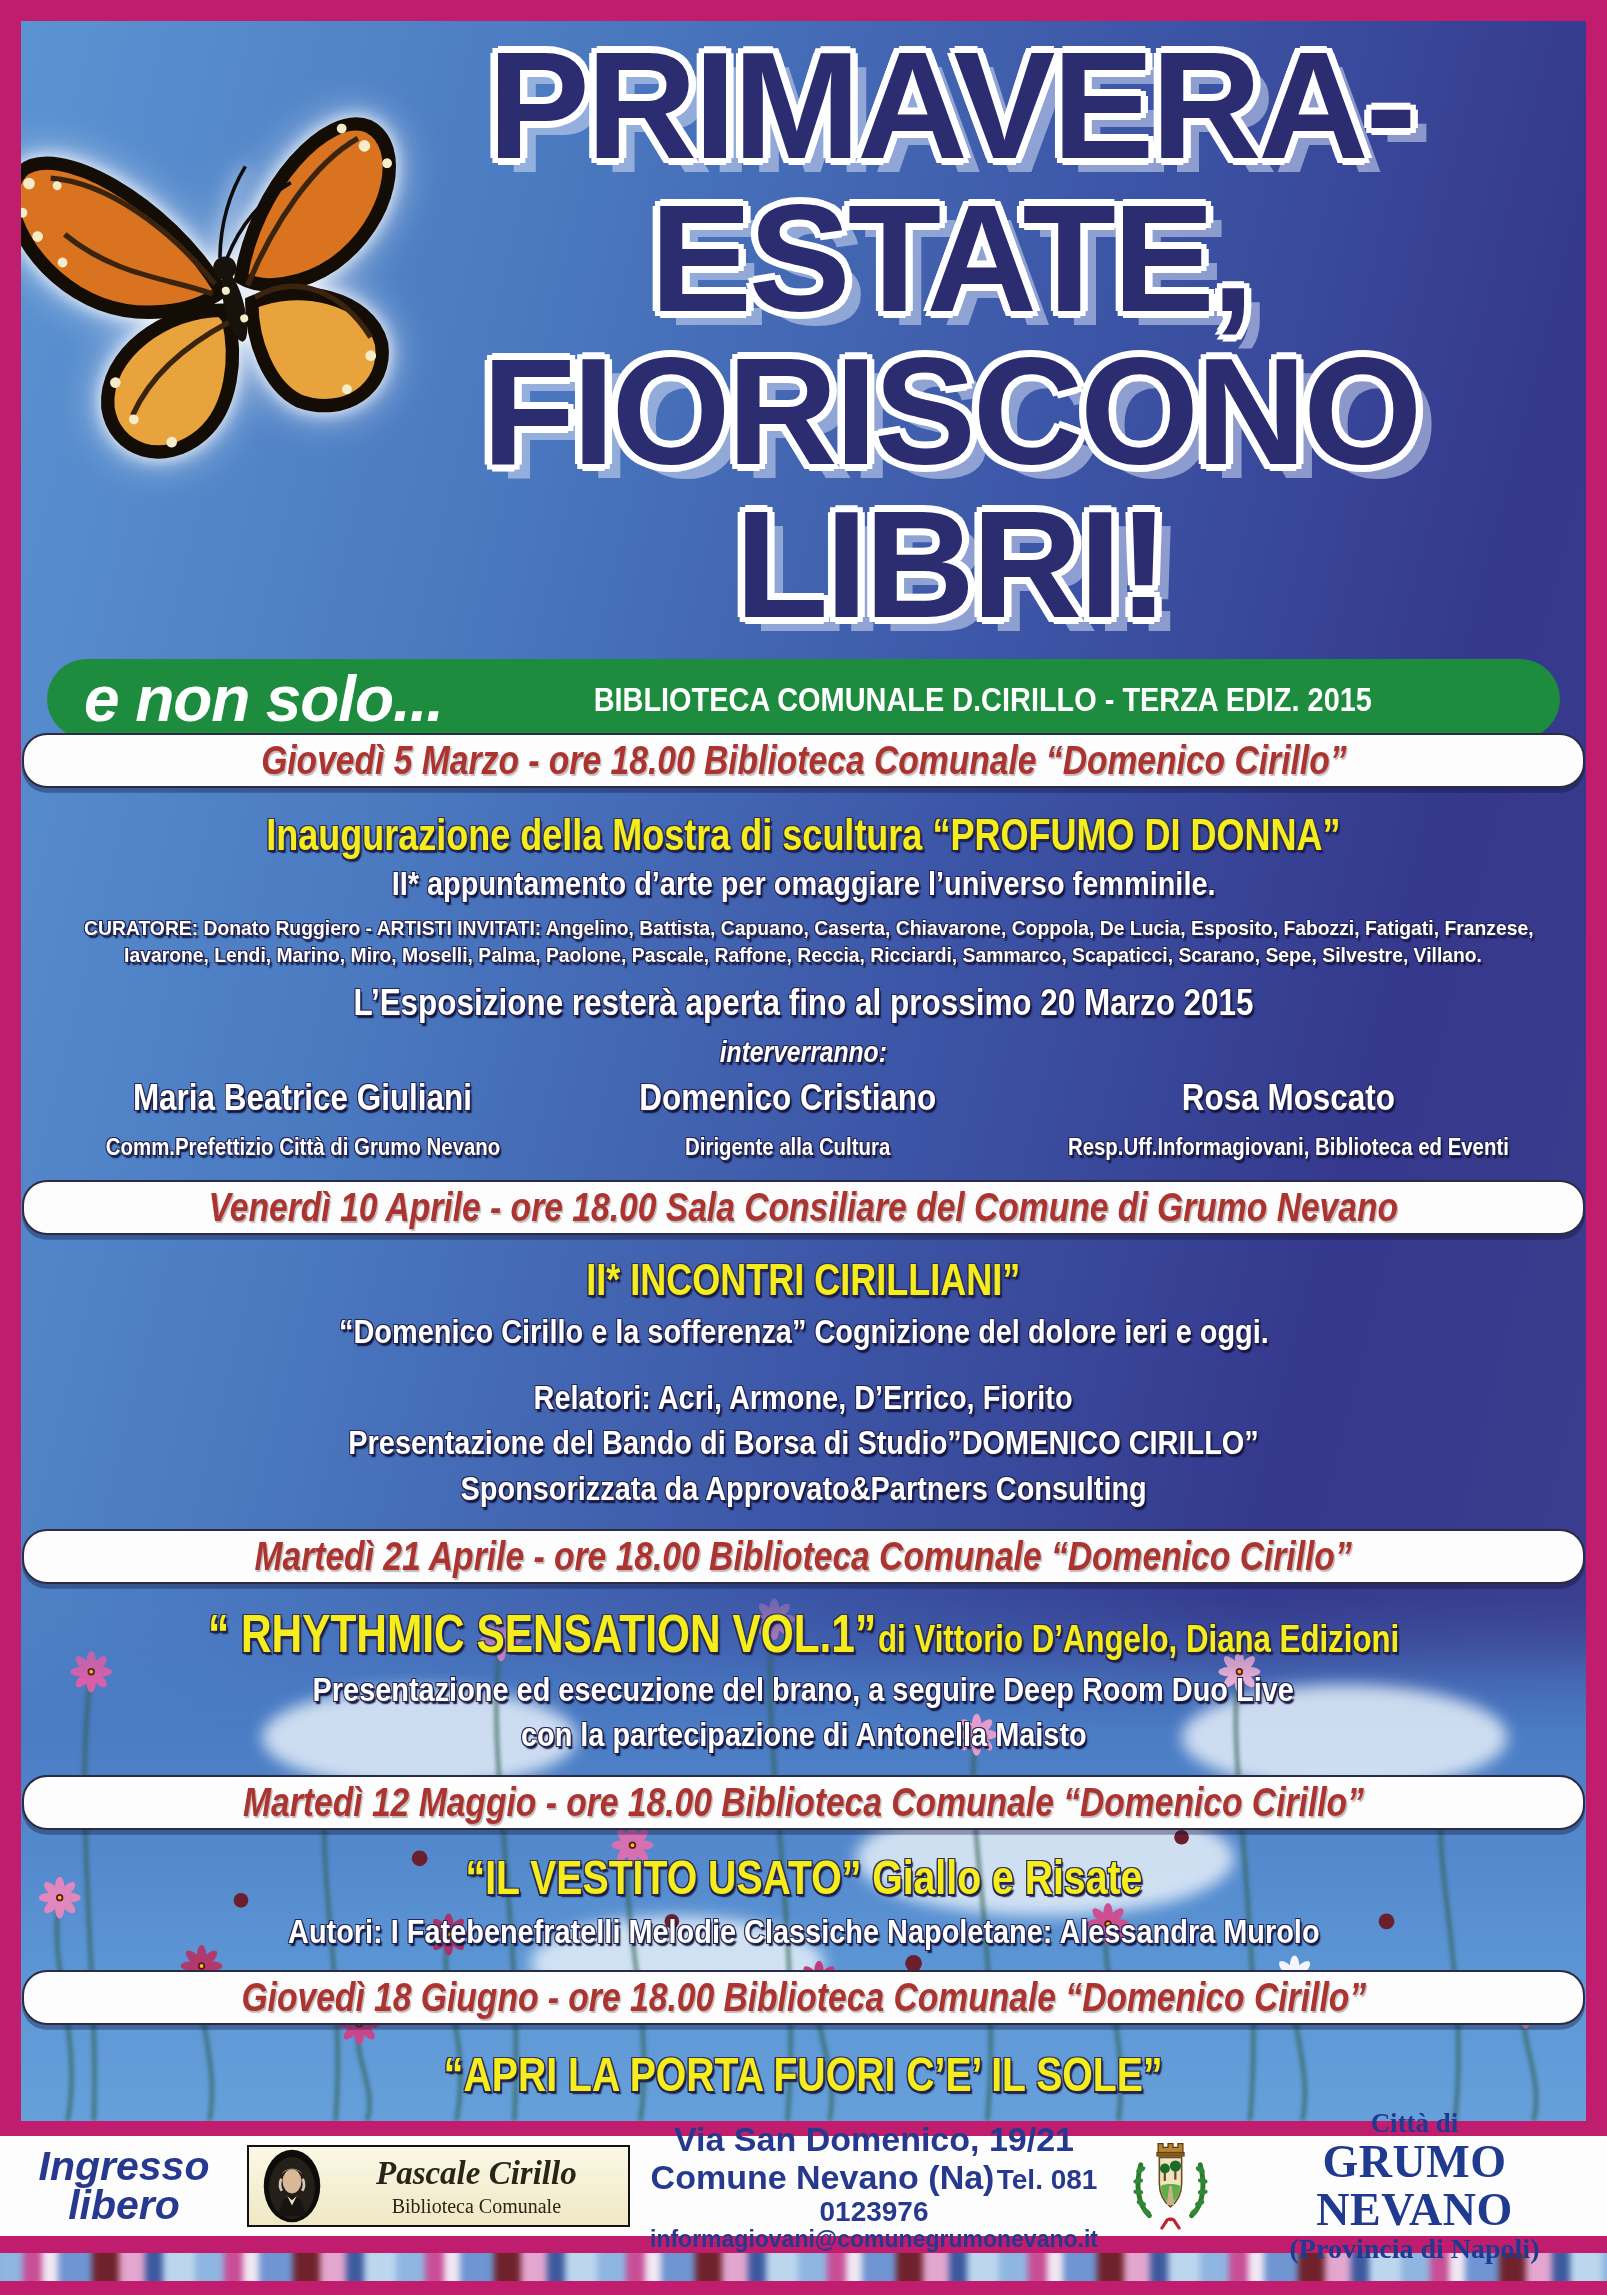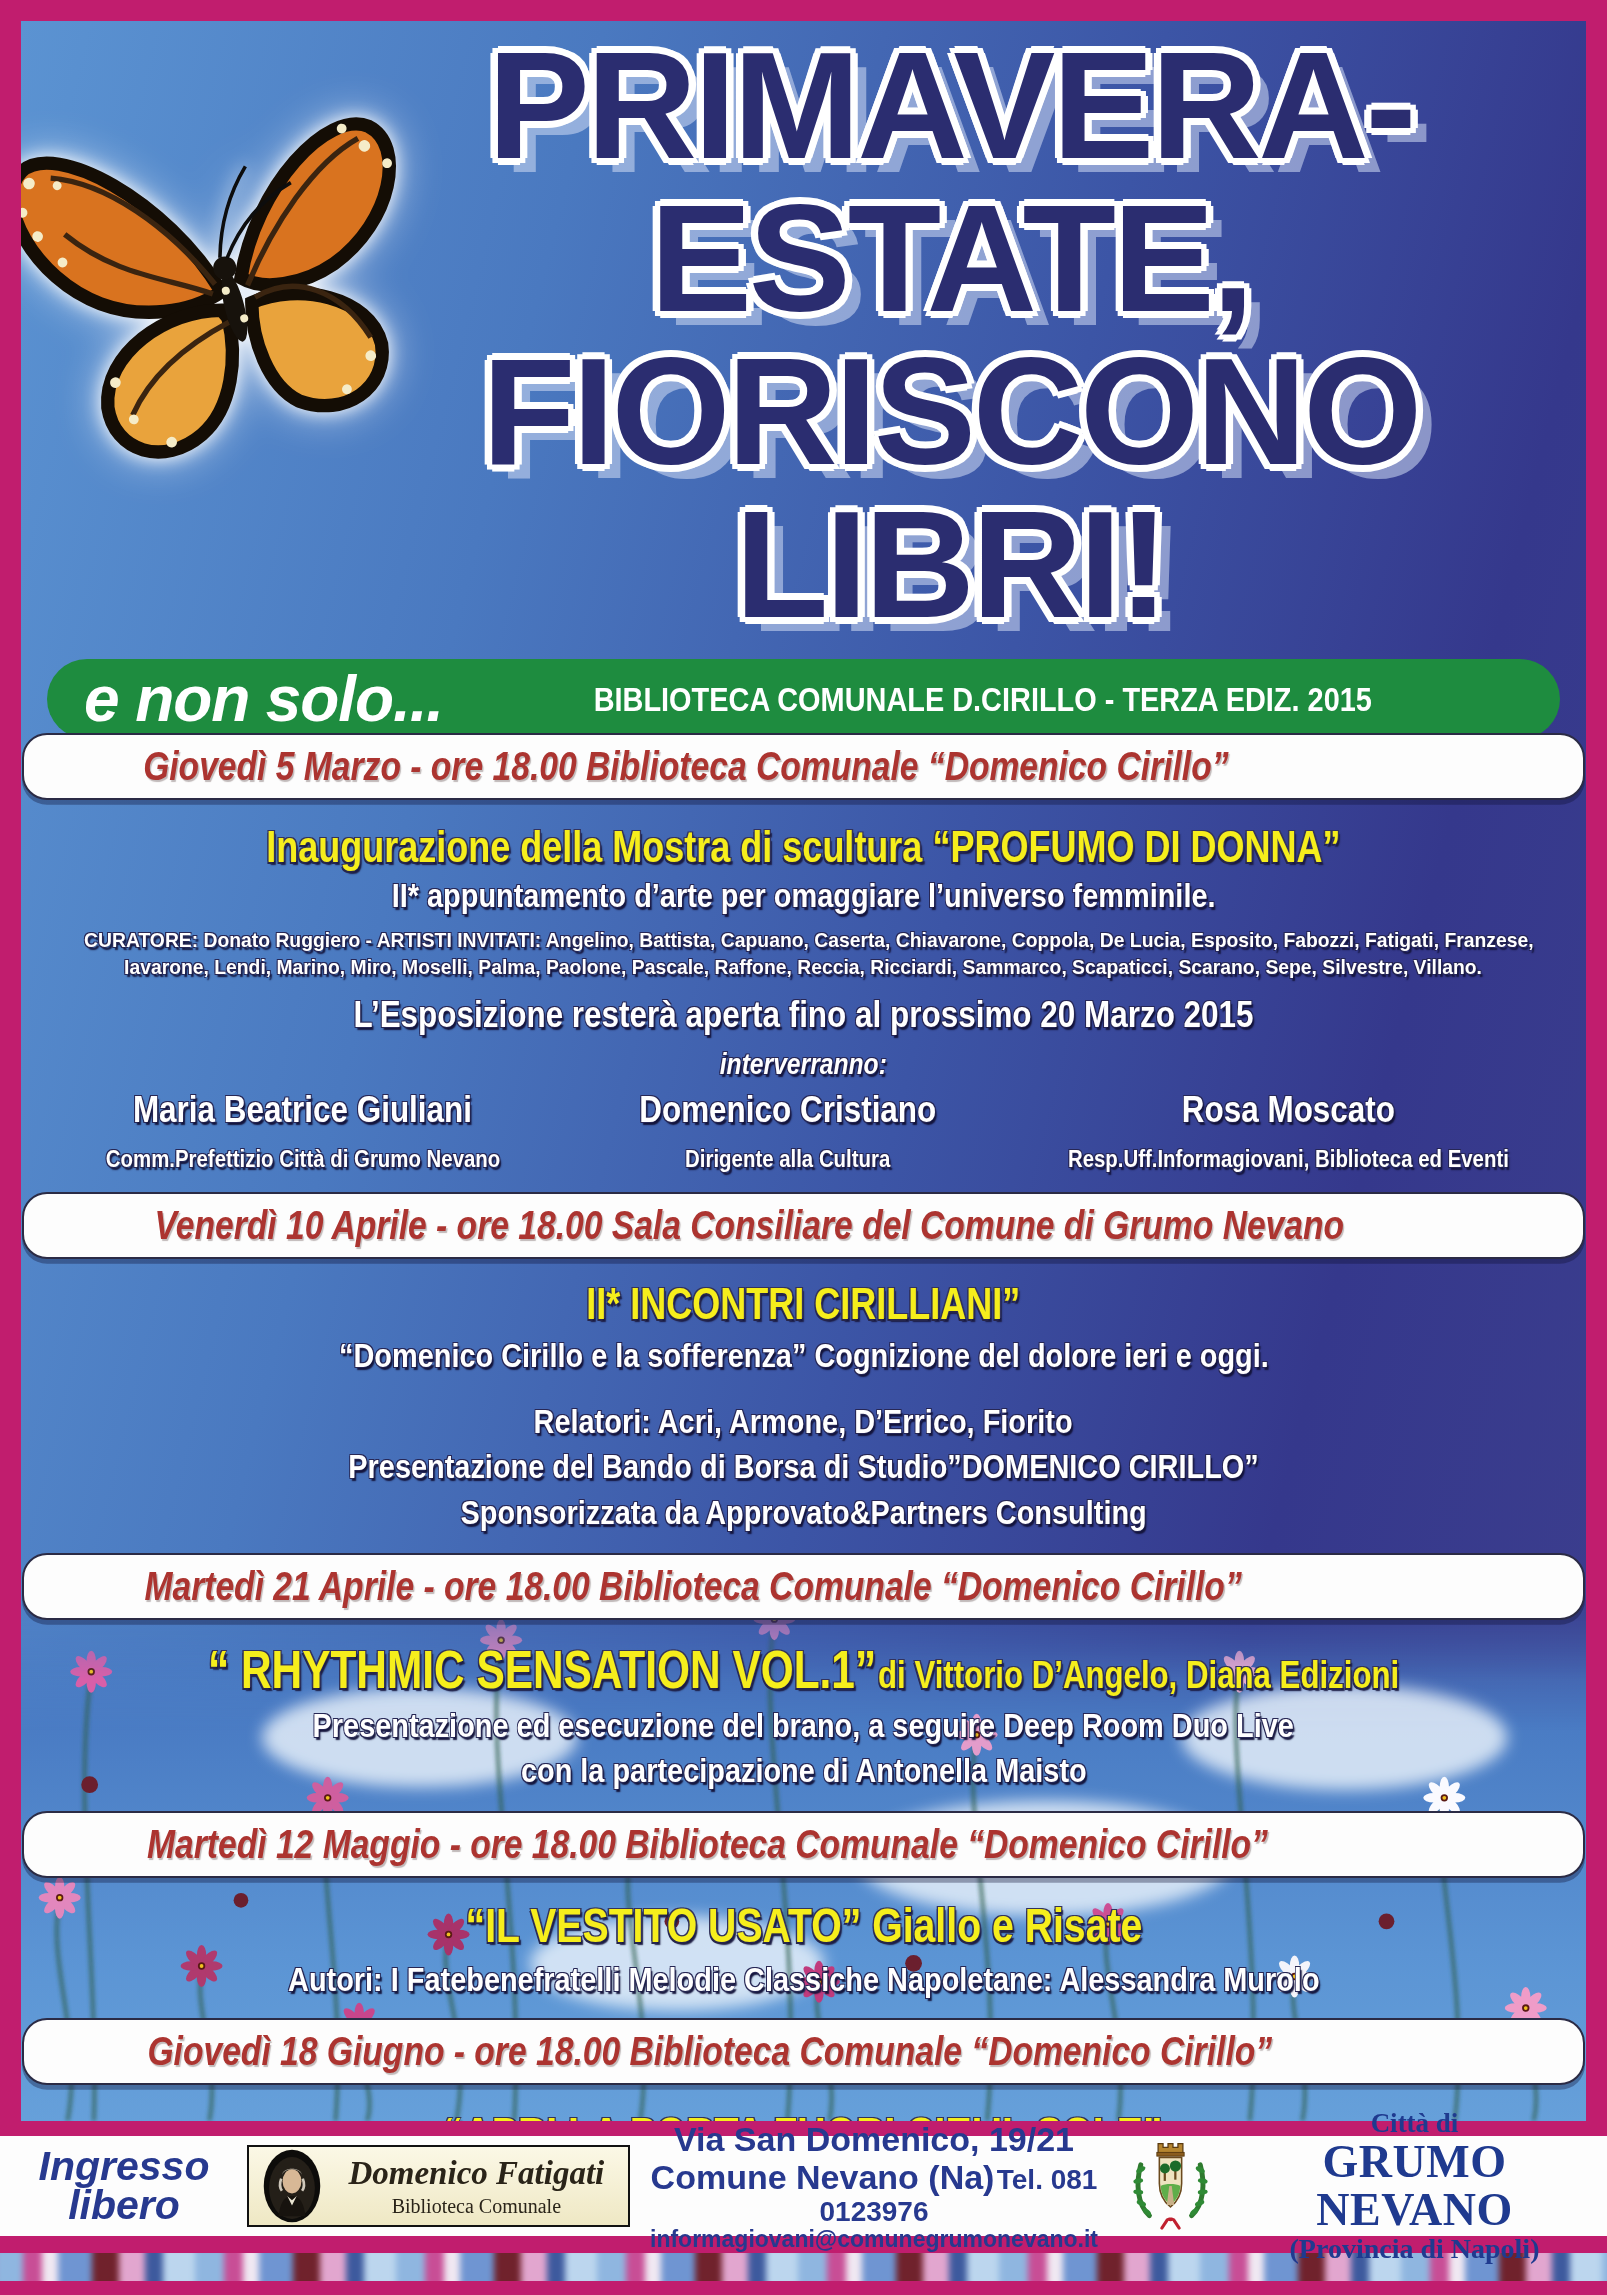--- a/index.html
+++ b/index.html
@@ -40,23 +40,23 @@
       -5.3px -5.3px 0 #fff,5.3px -5.3px 0 #fff,-5.3px 5.3px 0 #fff,5.3px 5.3px 0 #fff,
       15.8px 13.7px 0 rgba(210,220,244,.55);
   }
   .tagline{
     margin:19px 26px 0;align-self:stretch;height:80px;border-radius:42px;
     background:#1e8c3f;display:flex;align-items:center;padding:0 37px;
   }
   .tagline-script{font-size:64px;font-weight:bold;font-style:italic;color:#fff;letter-spacing:-1.1px;}
   .tagline-edition{font-size:34px;font-weight:bold;color:#fff;flex:1;text-align:center;}
   .date-bar{
-    align-self:stretch;height:67px;margin:0 1.1px;border-radius:25px;
+    align-self:stretch;height:55px;margin:0 1.1px;border-radius:25px;
     background:#fdfdfd;border:2.6px solid #2b2b45;box-sizing:border-box;
-    display:flex;align-items:center;justify-content:flex-start;
+    display:flex;align-items:center;justify-content:center;
     box-shadow:0 4.7px 0 rgba(15,15,50,.35);
   }
   .date-bar span{
     font-size:41px;font-weight:bold;font-style:italic;color:#ac3430;
     text-shadow:1.6px 1.6px 1.1px rgba(80,60,60,.35);
   }
   .t-white{color:#fff;text-shadow:-1.1px -1.1px 0 #272755,1.1px -1.1px 0 #272755,-1.1px 1.1px 0 #272755,2.1px 2.6px 1.6px #13133a;}
   .t-yellow{color:#f6ee1c;text-shadow:-1.6px -1.1px 0 #33335c,1.6px -1.1px 0 #33335c,-1.6px 1.6px 0 #26264c,2.6px 3.2px 1.6px #1b1b42;}
   .h-yellow{font-size:45px;font-weight:bold;}
   .h-white{font-size:34px;font-weight:bold;}
@@ -296,21 +296,21 @@
       <svg width="62" height="74" viewBox="0 0 90 110">
         <ellipse cx="45" cy="55" rx="42" ry="54" fill="#0d0c0a"></ellipse>
         <ellipse cx="45" cy="58" rx="34" ry="46" fill="#241f18"></ellipse>
         <path d="M25 100 C28 76 36 70 45 70 C54 70 62 76 65 100 Z" fill="#17130e"></path>
         <path d="M38 70 L45 84 L52 70 L45 76 Z" fill="#e9e4d2"></path>
         <ellipse cx="45" cy="48" rx="14" ry="18" fill="#d8b896"></ellipse>
         <path d="M30 40 C30 26 60 26 60 40 C60 34 52 30 45 30 C38 30 30 34 30 40 Z" fill="#cfc8bb"></path>
         <path d="M29 44 C26 52 27 58 30 62 M61 44 C64 52 63 58 60 62" stroke="#cfc8bb" stroke-width="4" fill="none"></path>
       </svg>
       <div class="logo-text">
-        <div class="logo-script">Domenico Fatigati</div>
+        <div class="logo-script">Pascale Cirillo</div>
         <div class="logo-label">Biblioteca Comunale</div>
       </div>
     </div>
     <div class="address">
       <div class="addr1">Via San Domenico, 19/21</div>
       <div>
         <span class="addr2">Comune Nevano (Na)</span>
         <span class="addr-phone">Tel. 081 0123976</span>
       </div>
       <div class="addr-email">informagiovani@comunegrumonevano.it</div>

